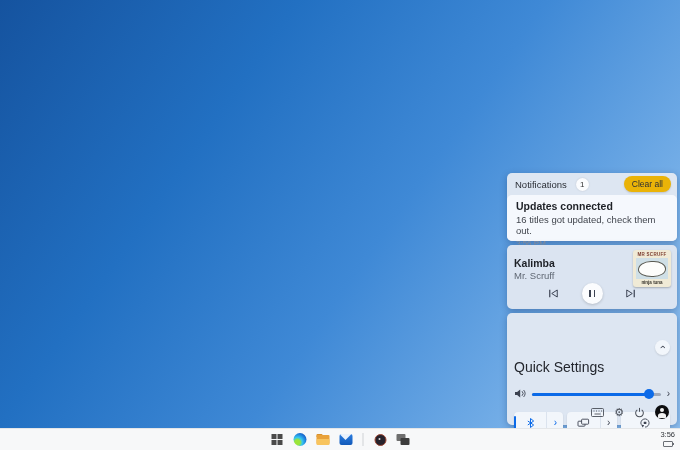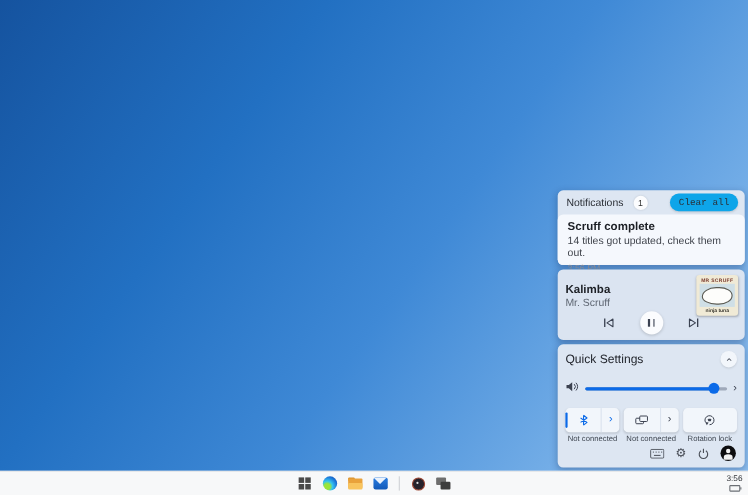--- a/index.html
+++ b/index.html
@@ -11,22 +11,22 @@
   
   .panel{position:absolute;left:507px;top:173px;width:170px;display:flex;flex-direction:column;gap:4px;}
   .card{background:#dde6f2;border-radius:5px;box-shadow:0 2px 7px rgba(8,30,80,.30);position:relative;}
 
   
   .notif-section{height:68px;}
   .notif-header{height:22px;display:flex;align-items:center;padding:0 6px 0 8px;}
   .notif-title{font-size:9.5px;color:#2b2f36;}
   .badge{margin-left:9px;width:13px;height:13px;border-radius:50%;background:#fbfcfe;
     display:flex;align-items:center;justify-content:center;font-size:8px;color:#333;box-shadow:0 0 2px rgba(0,0,0,.15);}
-  .clear-all{margin-left:auto;background:#0ea5e9;border:none;border-radius:9px;padding:3px 8px;
-    font-size:8.5px;color:#2b2f36;font-family:Liberation Mono, monospace;box-shadow:0 1px 2px rgba(0,0,0,.15);cursor:pointer;}
+  .clear-all{margin-left:auto;background:#eab308;border:none;border-radius:9px;padding:3px 8px;
+    font-size:8.5px;color:#2b2f36;font-family:Liberation Sans, sans-serif;box-shadow:0 1px 2px rgba(0,0,0,.15);cursor:pointer;}
   .notif-card{position:absolute;left:0;right:0;bottom:0;height:46px;background:#f5f8fd;border-radius:5px;
     padding:5px 9px;box-sizing:border-box;}
   .n-title{font-size:10.5px;font-weight:bold;color:#1d2026;}
   .n-body{font-size:9.5px;color:#41454d;margin-top:2px;}
   .n-time{font-size:8px;color:#8a8f99;margin-top:3px;}
 
   
   .media-card{height:64px;padding:6px 7px;box-sizing:border-box;background:#dbe4f1;}
   .media-head{display:flex;align-items:center;gap:5px;}
   .groove-logo{width:9px;height:9px;border-radius:50%;background:
@@ -42,21 +42,21 @@
   .album-bot{font-size:4.5px;font-weight:bold;color:#37342c;text-align:center;padding-bottom:2px;}
   .media-controls{position:absolute;left:0;right:0;bottom:5px;display:flex;align-items:center;justify-content:center;gap:22px;}
   .ctl{width:12px;height:12px;display:flex;align-items:center;justify-content:center;cursor:pointer;}
   .pause-btn{width:21px;height:21px;border-radius:50%;background:#fbfcfe;box-shadow:0 1px 3px rgba(0,0,0,.18);
     display:flex;align-items:center;justify-content:center;gap:3px;cursor:pointer;}
   .pause-bar{width:1.6px;height:7px;background:#3b4252;}
 
   
   .qs-card{height:112px;padding:6px 7px;box-sizing:border-box;}
   .qs-head{display:flex;align-items:center;}
-  .qs-title{font-size:11px;color:#23262d;}
+  .qs-title{font-size:14px;color:#23262d;margin-top:40px;}
   .chev-circle{margin-left:auto;width:15px;height:15px;border-radius:50%;background:#f2f6fb;
     display:flex;align-items:center;justify-content:center;box-shadow:0 1px 2px rgba(0,0,0,.12);cursor:pointer;}
   .chev{font-size:10px;color:#3c4250;line-height:1;display:inline-block;}
   .chev.up{transform:rotate(-90deg) translateY(.5px);}
   .vol-row{display:flex;align-items:center;margin-top:10px;gap:6px;}
   .slider{flex:1;position:relative;height:10px;cursor:pointer;}
   .slider-track{position:absolute;left:0;right:0;top:4px;height:2.5px;border-radius:2px;background:#9fa9ba;}
   .slider-fill{position:absolute;left:0;top:4px;height:2.5px;border-radius:2px;background:#0b6ae8;width:91%;}
   .slider-thumb{position:absolute;top:0;left:91%;width:10px;height:10px;margin-left:-5px;border-radius:50%;background:#0b6ae8;}
   .qs-buttons{display:flex;gap:4px;margin-top:9px;}
@@ -110,22 +110,22 @@
 
   <div class="panel">
 
     <section class="card notif-section">
       <div class="notif-header">
         <span class="notif-title">Notifications</span>
         <span class="badge">1</span>
         <button class="clear-all">Clear all</button>
       </div>
       <div class="notif-card">
-        <div class="n-title">Scruff complete</div>
-        <div class="n-body">14 titles got updated, check them out.</div>
+        <div class="n-title">Updates connected</div>
+        <div class="n-body">16 titles got updated, check them out.</div>
         <div class="n-time">3:56 PM</div>
       </div>
     </section>
 
     <section class="card media-card">
       <div class="track">Kalimba</div>
       <div class="artist">Mr. Scruff</div>
       <div class="album">
         <div class="album-top">MR SCRUFF</div>
         <div class="album-mid">

